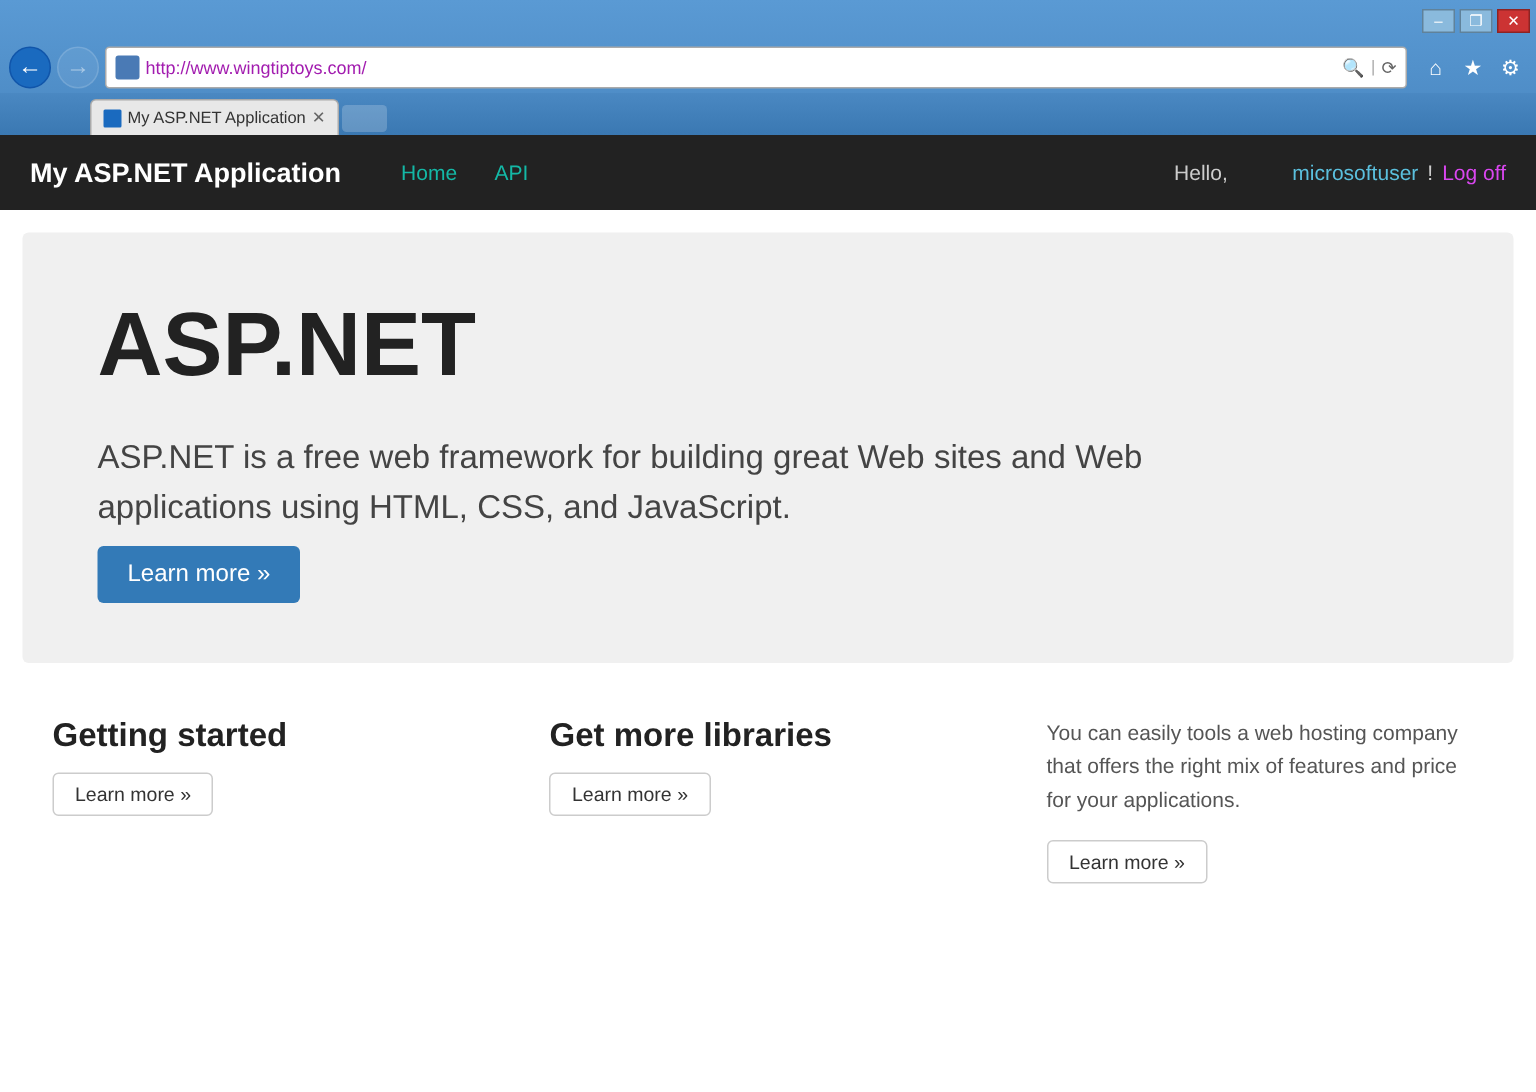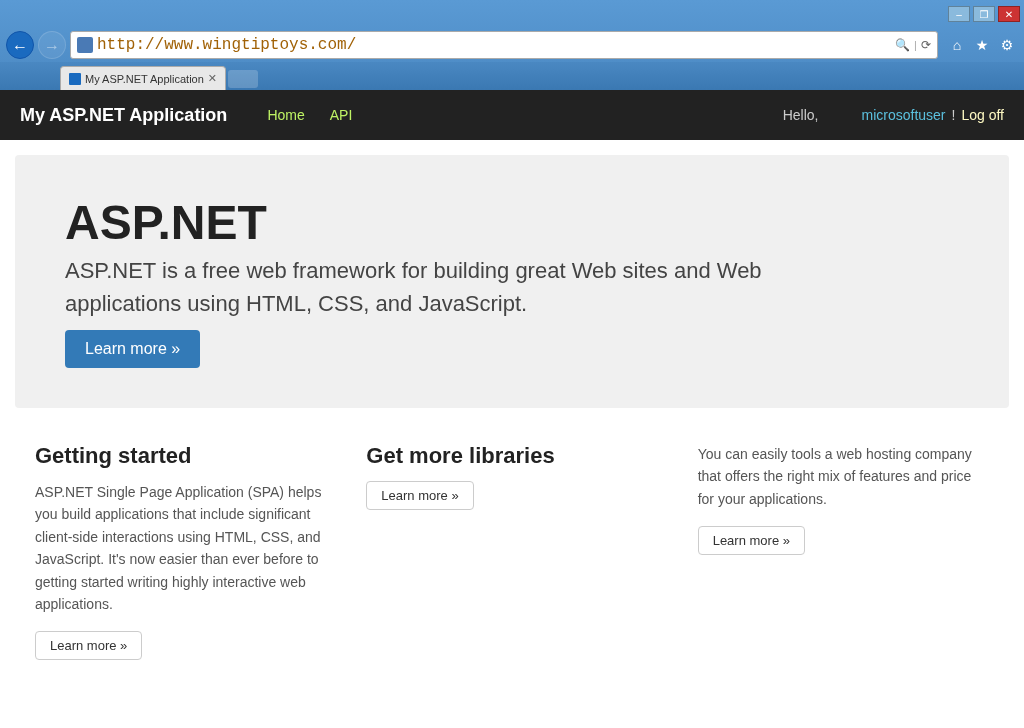--- a/index.html
+++ b/index.html
@@ -50,25 +50,24 @@
     .address-icon {
       width: 16px;
       height: 16px;
       background: #4a7ab5;
       border-radius: 2px;
       flex-shrink: 0;
     }
 
     .address-text {
       flex: 1;
-      font-size: 16px;
-      color: #a16207;
+      font-size: 12px;
+      color: #a21caf;
       white-space: nowrap;
       overflow: hidden;
-      font-family: Liberation Mono, monospace;
     }
 
     .address-search-icon {
       font-size: 12px;
       color: #666;
       cursor: pointer;
     }
 
     .address-refresh {
       font-size: 12px;
@@ -154,21 +153,21 @@
       font-weight: bold;
       margin-right: 30px;
     }
 
     .nav-links {
       display: flex;
       gap: 5px;
     }
 
     .nav-link {
-      color: #bef264;
+      color: #14b8a6;
       font-size: 14px;
       padding: 6px 10px;
       text-decoration: none;
       cursor: pointer;
       text-align: center;
     }
 
     .nav-right {
       margin-left: auto;
       display: flex;
@@ -176,37 +175,37 @@
       gap: 6px;
       font-size: 14px;
       color: #ccc;
     }
 
     .nav-right .username {
       color: #5bc0de;
     }
 
     .nav-right .logoff {
-      color: #fef9c3;
+      color: #d946ef;
       cursor: pointer;
     }
 
     
     .hero {
       background: #f0f0f0;
       margin: 15px;
       padding: 40px 50px;
       border-radius: 4px;
     }
 
     .hero-title {
-      font-size: 48px;
+      font-size: 60px;
       font-weight: bold;
       color: #222;
-      margin-bottom: 4px;
+      margin-bottom: 24px;
     }
 
     .hero-desc {
       font-size: 22px;
       color: #444;
       max-width: 700px;
       line-height: 1.5;
       margin-bottom: 10px;
     }
 
@@ -368,21 +367,20 @@
     <div class="hero">
       <h1 class="hero-title">ASP.NET</h1>
       <p class="hero-desc">ASP.NET is a free web framework for building great Web sites and Web applications using HTML, CSS, and JavaScript.</p>
       <button class="btn-primary">Learn more »</button>
     </div>
 
     <div class="cards-section">
 
       <div class="card">
         <div class="card-title">Getting started</div>
-        <p class="card-text">ASP.NET Single Page Application (SPA) helps you build applications that include significant client-side interactions using HTML, CSS, and JavaScript. It's now easier than ever before to getting started writing highly interactive web applications.</p>
         <button class="btn-secondary">Learn more »</button>
       </div>
 
       <div class="card">
         <div class="card-title">Get more libraries</div>
         <button class="btn-secondary">Learn more »</button>
       </div>
 
       <div class="card">
         <p class="card-text">You can easily tools a web hosting company that offers the right mix of features and price for your applications.</p>

